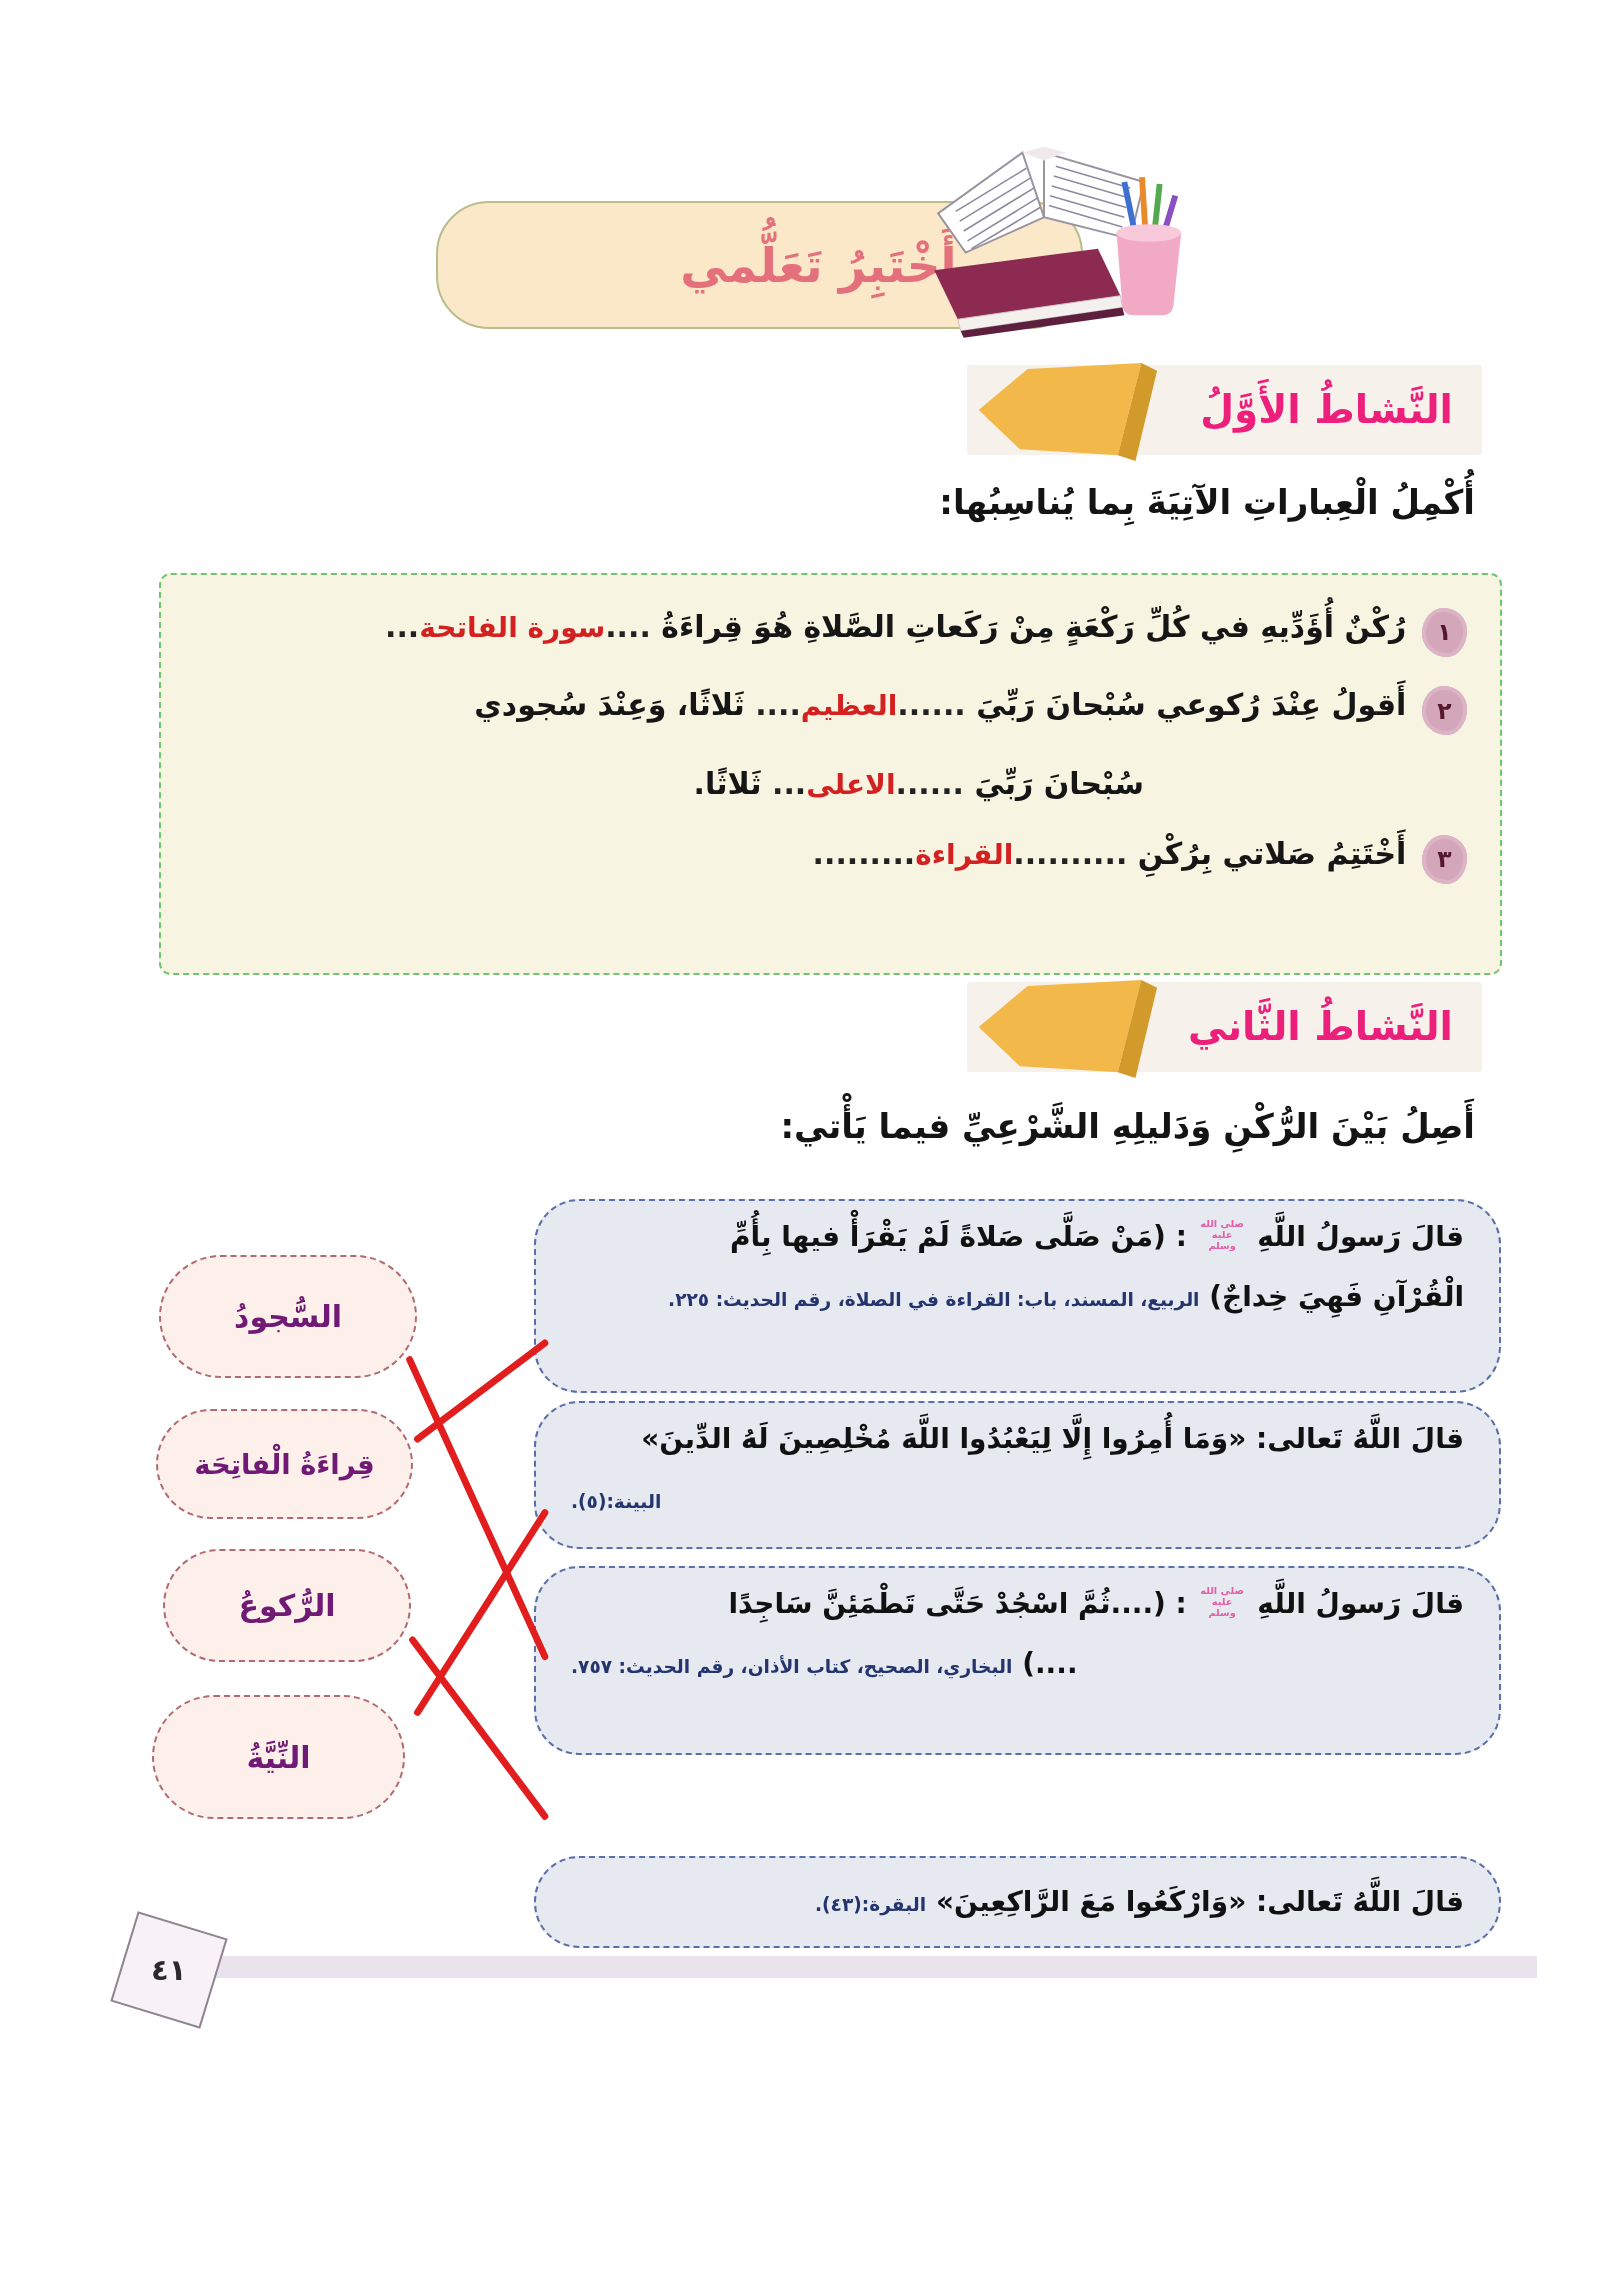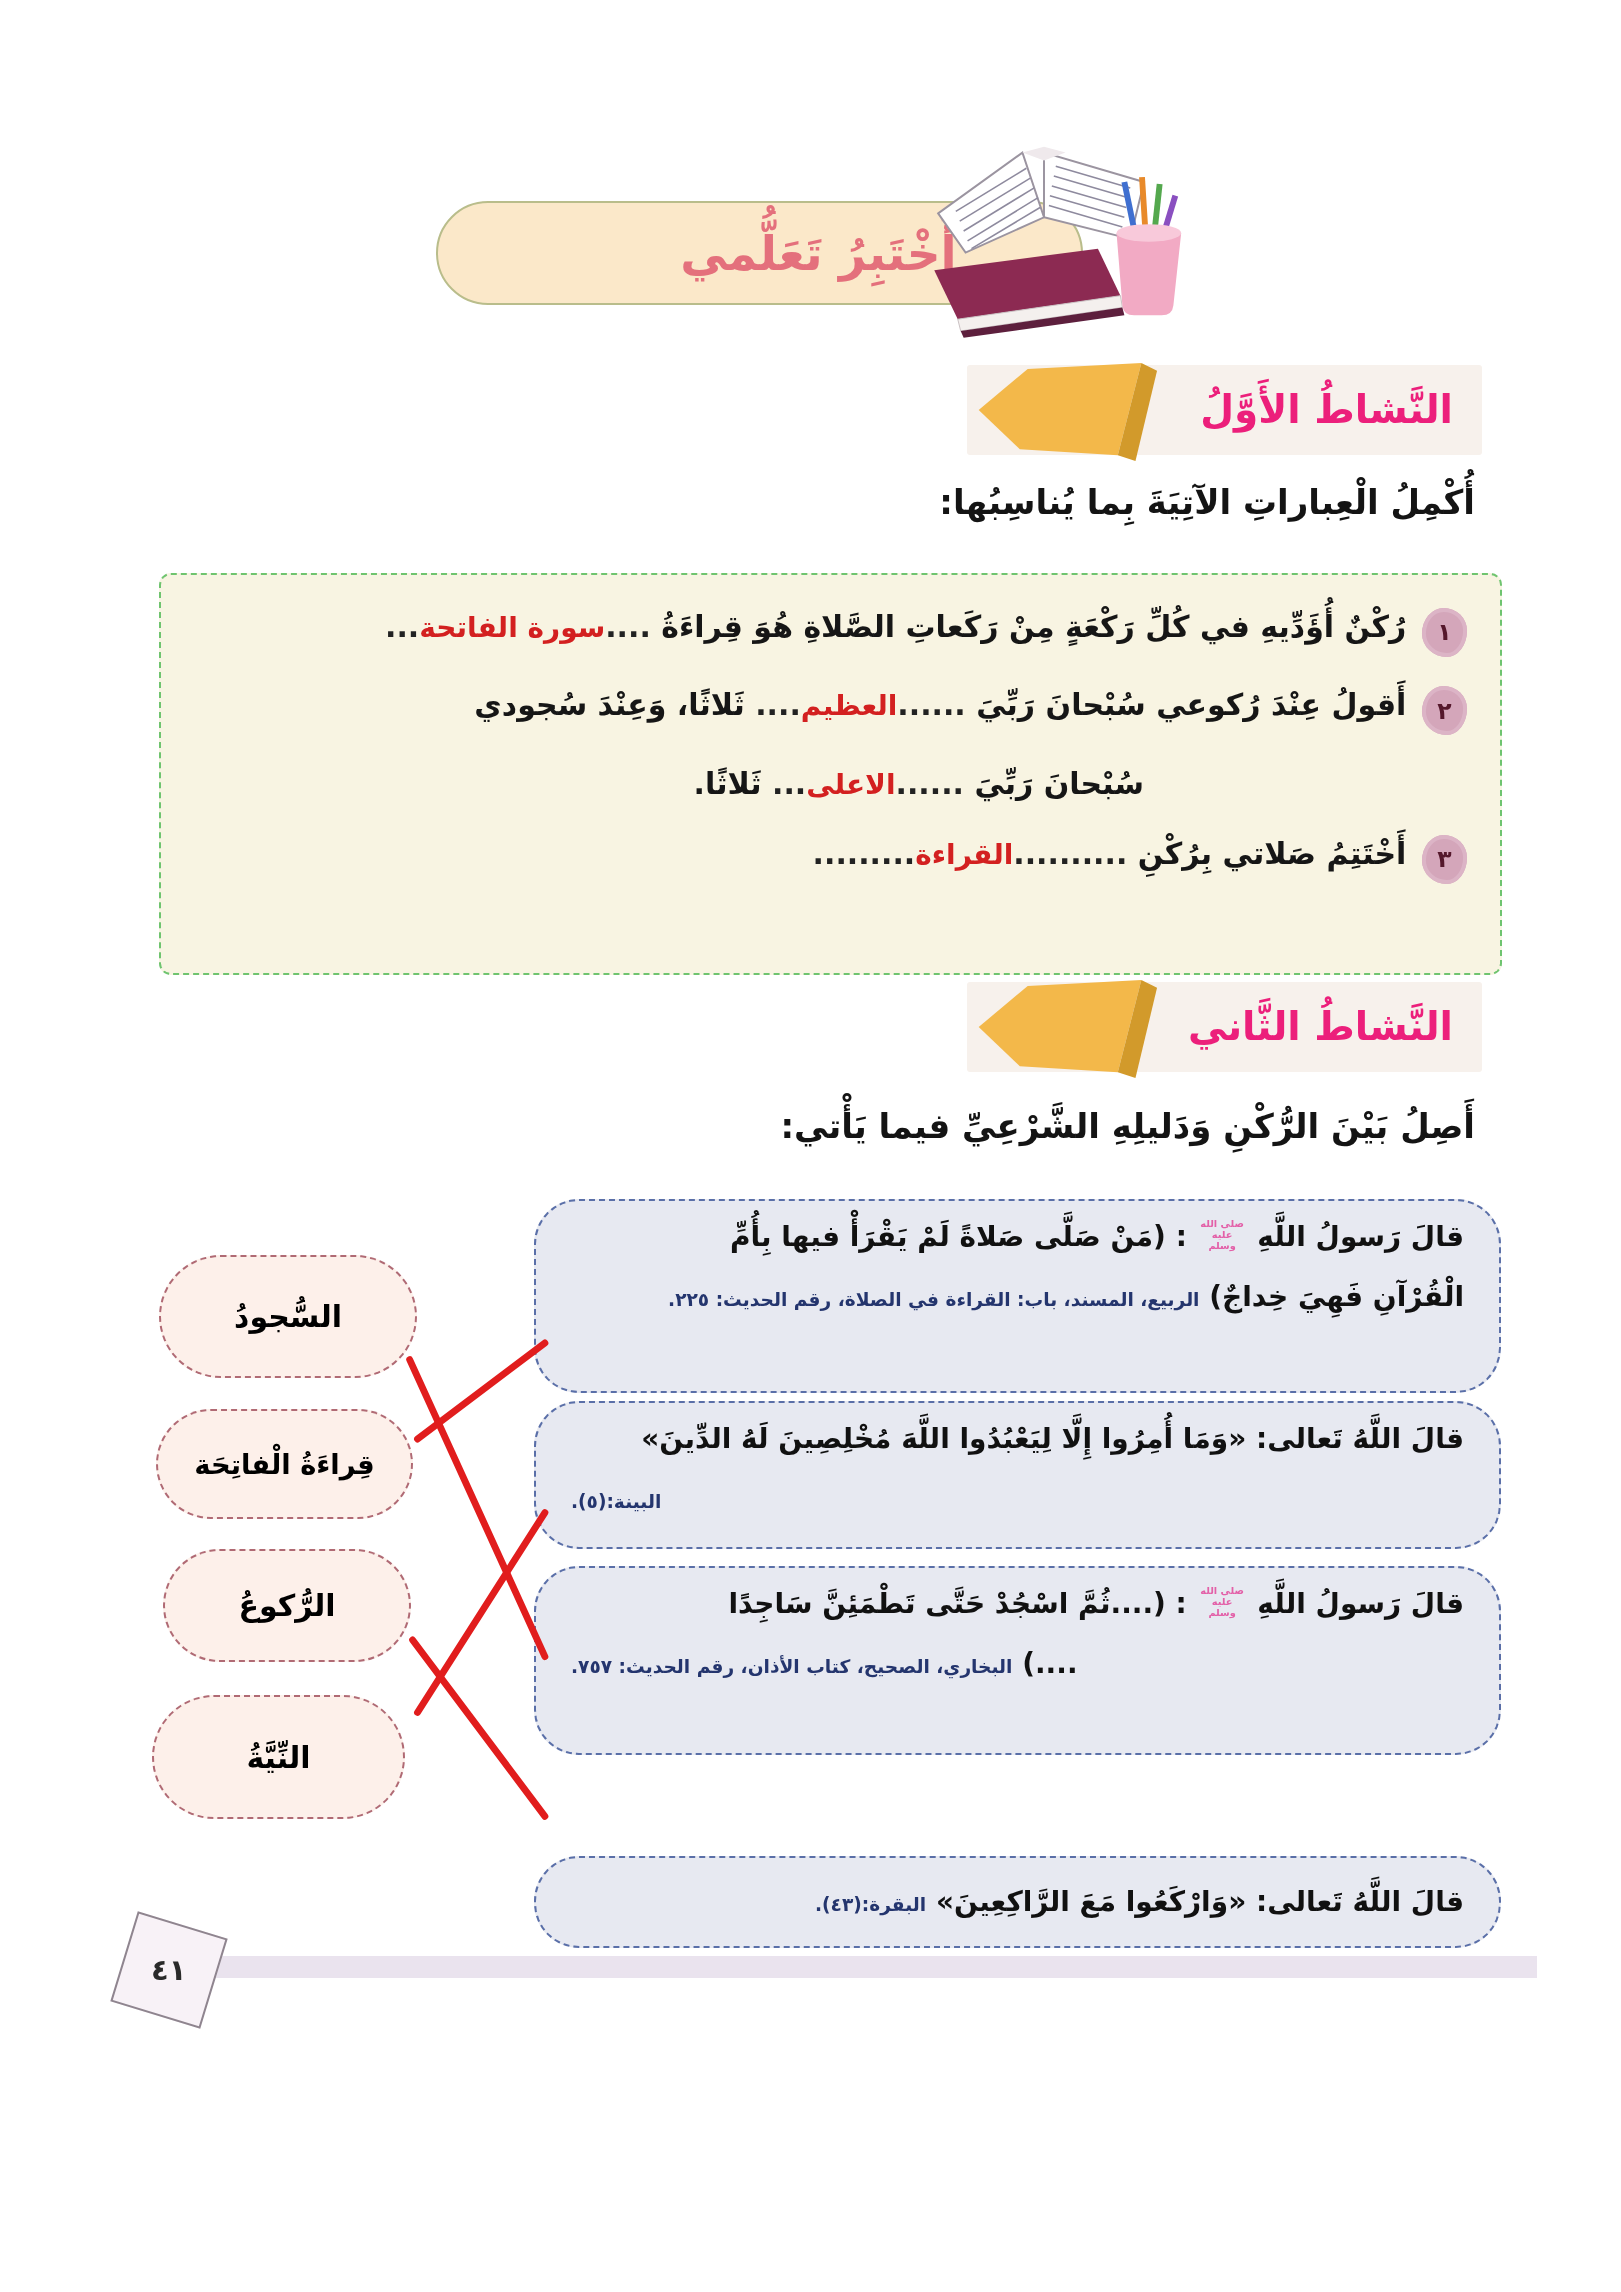--- a/index.html
+++ b/index.html
@@ -4,21 +4,21 @@
 <style>
   * { margin:0; padding:0; box-sizing:border-box; }
   html,body { background:#ffffff; }
   body { font-family:"DejaVu Sans", sans-serif; }
   .page {
     position:relative; width:1621px; height:2293px; background:#ffffff;
     overflow:hidden; margin:0 auto;
   }
   
   .header-pill {
-    position:absolute; left:436px; top:201px; width:647px; height:104px;
+    position:absolute; left:436px; top:201px; width:647px; height:128px;
     background:#fbe8c9; border:2px solid #b9bd8b; border-radius:53px;
     display:flex; align-items:center; justify-content:center;
   }
   .header-pill .title {
     font-size:47px; font-weight:bold; color:#e4707c; letter-spacing:1px;
     padding-left:118px;
   }
   .books-illustration { position:absolute; left:897px; top:123px; width:294px; height:216px; }
   
   .act-strip {
@@ -55,21 +55,21 @@
   }
   .fx-text { font-size:30px; line-height:1.55; color:#161616; font-weight:600; }
   .fx-text .dots { color:#222; letter-spacing:2px; }
   .fx-text .answer { color:#d32020; font-weight:bold; font-size:28px; }
   
   .term-pill {
     position:absolute; background:#fdf0ea; border:2.9px dashed #b06a74;
     border-radius:69px; display:flex; align-items:center; justify-content:center;
     direction:rtl;
   }
-  .term-pill span { color:#000000; font-weight:bold; font-size:30px; }
+  .term-pill span { color:#701a75; font-weight:bold; font-size:30px; }
   .t1 { left:159px; top:1255px; width:258px; height:123px; }
   .t2 { left:156px; top:1409px; width:257px; height:110px; }
   .t2 span { font-size:27.4px; }
   .t3 { left:163px; top:1549px; width:248px; height:113px; }
   .t4 { left:152px; top:1695px; width:253px; height:124px; }
   .ev-box {
     position:absolute; left:534px; width:967px;
     background:#e7e9f1; border:2.9px dashed #5a6fa8; border-radius:45px;
     direction:rtl; padding:15.7px 35px; color:#111;
   }

